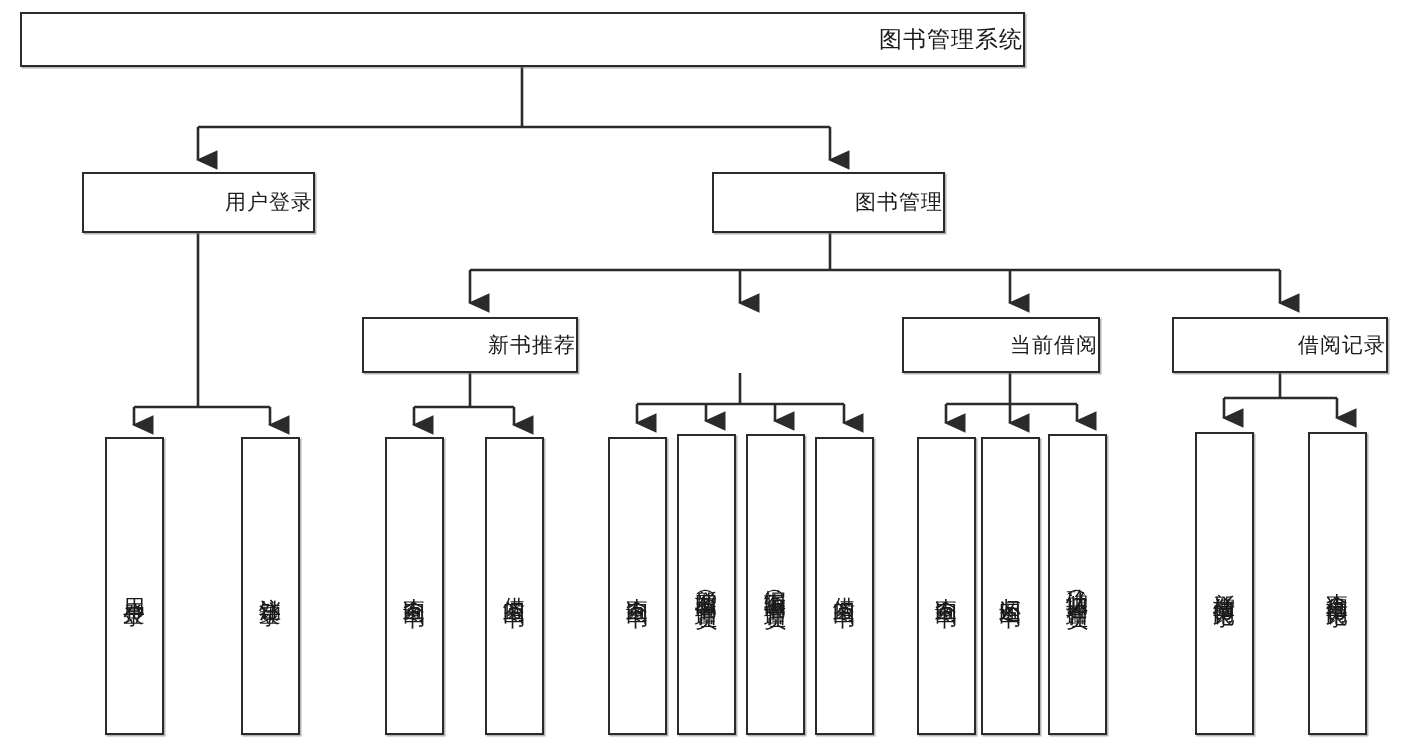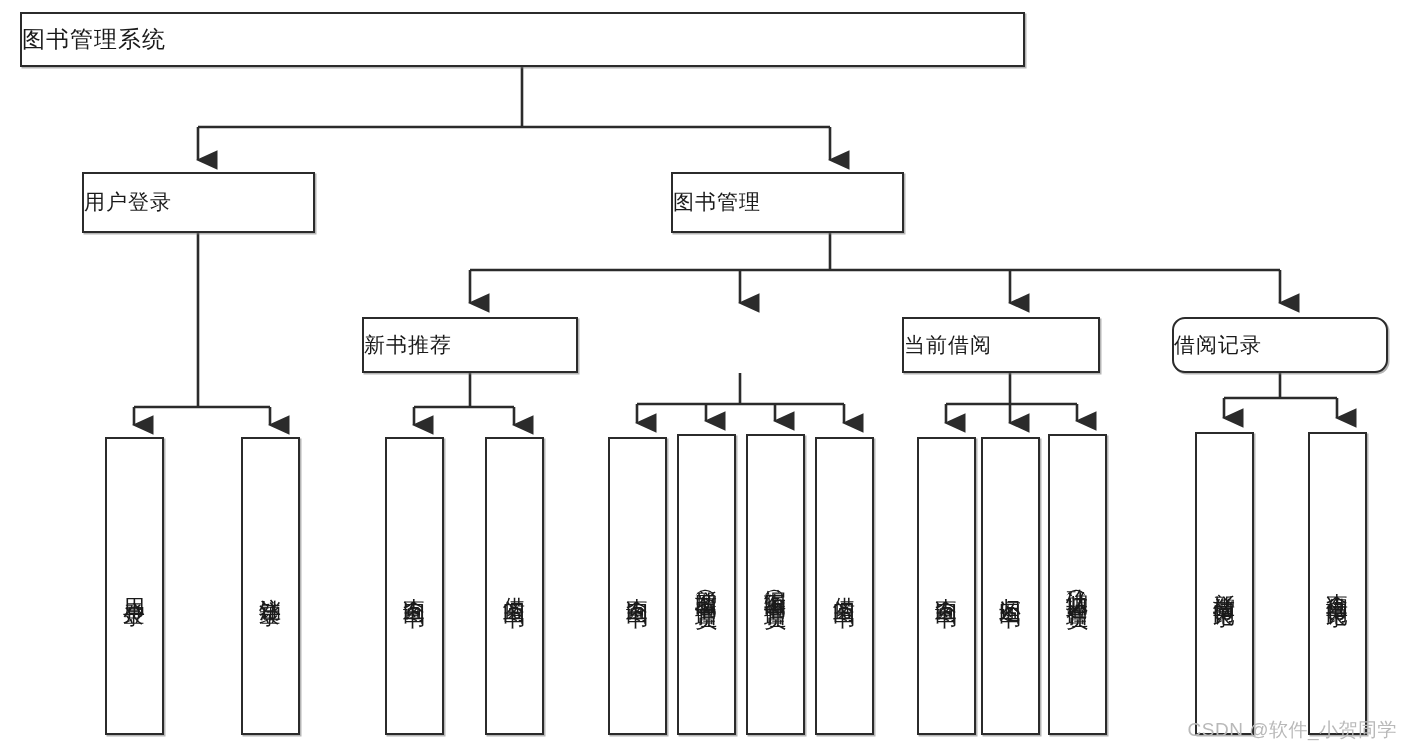--- a/index.html
+++ b/index.html
@@ -7,21 +7,21 @@
   #canvas{position:relative;width:1405px;height:747px;background:#fff;}
   svg.links{position:absolute;left:0;top:0;width:1405px;height:747px;pointer-events:none;}
   .node{
     position:absolute;
     box-sizing:border-box;
     background:#ffffff;
     border:2px solid #2b2b2b;
     box-shadow:1.5px 1.5px 0 rgba(120,120,120,0.55);
     display:flex;
     align-items:center;
-    justify-content:flex-start;
+    justify-content:flex-end;
     color:#1a1a1a;
   }
   .node .lbl{
     font-size:21px;
     line-height:1.18;
     letter-spacing:1px;
     white-space:nowrap;
     color:#1a1a1a;
   }
   .node.vert{
@@ -103,31 +103,31 @@
     </g>
   </svg>
 
   <div class="node" id="root" style="left:20px;top:12px;width:1005px;height:55px;">
     <span class="lbl">图书管理系统</span>
   </div>
 
   <div class="node" style="left:82px;top:172px;width:233px;height:61px;">
     <span class="lbl">用户登录</span>
   </div>
-  <div class="node" style="left:671px;top:172px;width:233px;height:61px;">
+  <div class="node" style="left:712px;top:172px;width:233px;height:61px;">
     <span class="lbl">图书管理</span>
   </div>
 
   <div class="node" style="left:362px;top:317px;width:216px;height:56px;">
     <span class="lbl">新书推荐</span>
   </div>
   <div class="node" style="left:902px;top:317px;width:198px;height:56px;">
     <span class="lbl">当前借阅</span>
   </div>
-  <div class="node" style="left:1172px;top:317px;width:216px;height:56px;border-radius:13px;">
+  <div class="node" style="left:1172px;top:317px;width:216px;height:56px;">
     <span class="lbl">借阅记录</span>
   </div>
 
   <div class="node vert" style="left:105px;top:437px;width:59px;height:298px;">
     <span class="lbl">用户登录</span>
   </div>
   <div class="node vert" style="left:241px;top:437px;width:59px;height:298px;">
     <span class="lbl">注销登录</span>
   </div>
 
@@ -161,15 +161,14 @@
     <span class="lbl">确认归还（管理员）</span>
   </div>
 
   <div class="node vert" style="left:1195px;top:432px;width:59px;height:303px;">
     <span class="lbl">新增借阅记录</span>
   </div>
   <div class="node vert" style="left:1308px;top:432px;width:59px;height:303px;">
     <span class="lbl">查询借阅记录</span>
   </div>
 
-  <div class="watermark">CSDN @软件_小贺同学</div>
 
 </div>
 
 </body></html>

